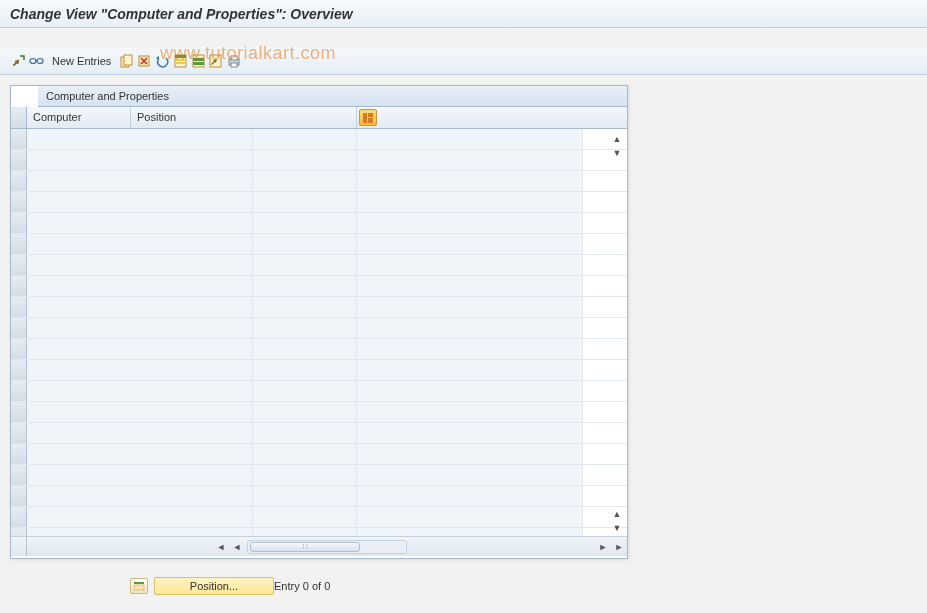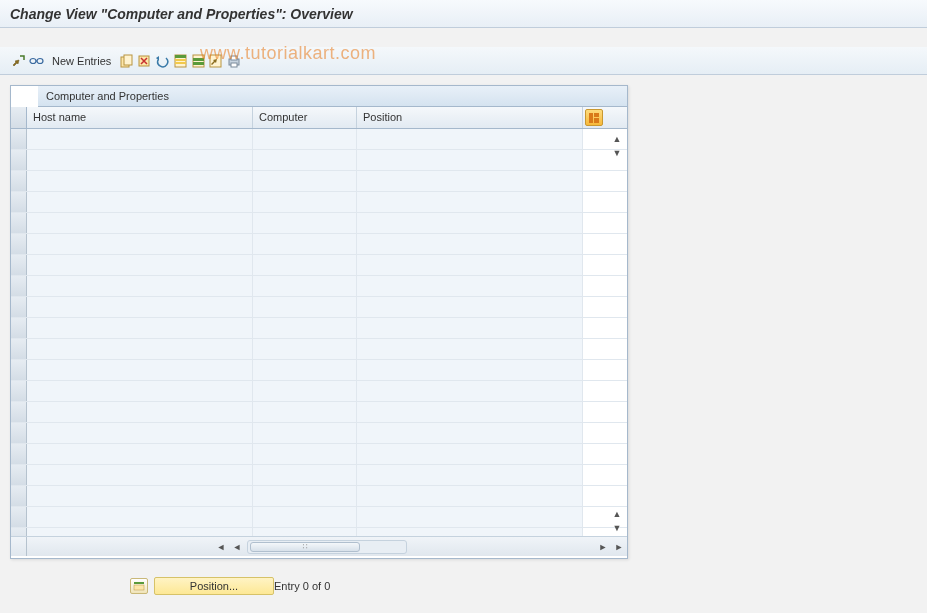--- a/index.html
+++ b/index.html
@@ -231,21 +231,20 @@
     }
     .watermark {
       position: absolute;
       top: 43px;
       left: 160px;
       font-size: 18px;
       color: rgba(231, 120, 23, 0.55);
       font-family: Arial, sans-serif;
       pointer-events: none;
       letter-spacing: 0.5px;
-      margin-left: 40px;
     }
   </style>
 </head>
 <body>
 
 <div class="title-bar">
   <span class="title-text">Change View "Computer and Properties": Overview</span>
 </div>
 
 <div class="toolbar">
@@ -312,21 +311,20 @@
 </div>
 
 <div class="watermark">www.tutorialkart.com</div>
 
 <div class="content-area">
   <div class="table-panel">
     <div class="panel-header">Computer and Properties</div>
     <div class="grid-container">
       <div class="col-headers">
         <div class="selector-header"></div>
-        <div class="col-header col-1">Host name</div>
         <div class="col-header col-2">Computer</div>
         <div class="col-header col-3">Position</div>
         <div class="config-btn">
           <svg width="10" height="10">
               <rect x="0" y="0" width="4" height="10" fill="#d97a1a"></rect>
               <rect x="5" y="0" width="5" height="4" fill="#d97a1a"></rect>
               <rect x="5" y="5" width="5" height="5" fill="#d97a1a"></rect>
             </svg>
         </div>
       </div>

